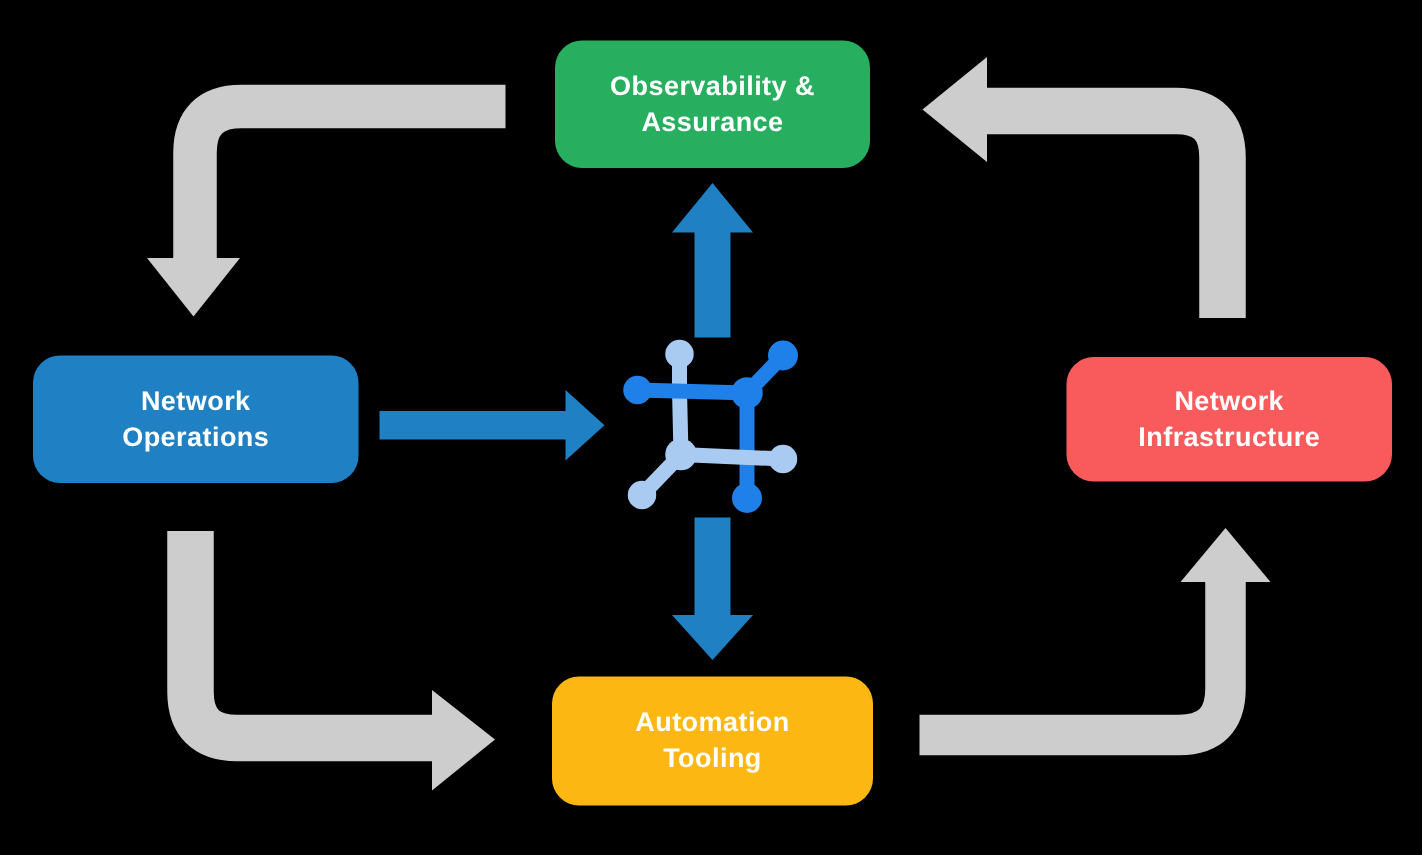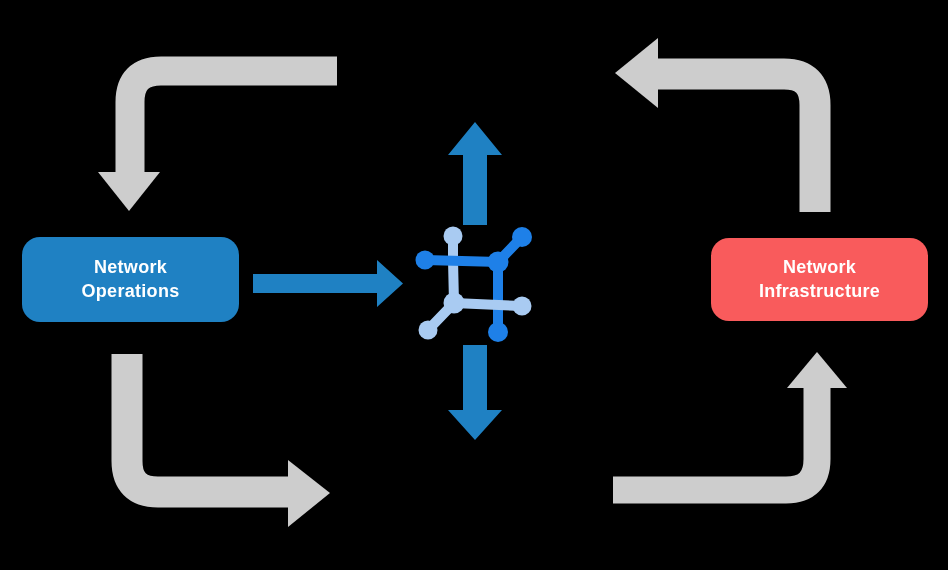--- a/index.html
+++ b/index.html
@@ -93,25 +93,33 @@
       <g fill="none" stroke="#A9CBF2">
         <path d="M454,303 L522,306"></path>
       </g>
       <g stroke="none" fill="#A9CBF2">
         <circle cx="454" cy="303" r="10.5"></circle>
         <circle cx="522" cy="306" r="9.5"></circle>
       </g>
     </g>
   </svg>
 
+  <div class="node node-observability" style="background-color: rgb(39, 174, 95);">
+    <span class="label">Observability &amp;
+Assurance</span>
+  </div>
 
   <div class="node node-operations" style="background-color: rgb(31, 129, 195);">
     <span class="label">Network
 Operations</span>
   </div>
 
   <div class="node node-infrastructure" style="background-color: rgb(249, 91, 92);">
     <span class="label">Network
 Infrastructure</span>
   </div>
 
+  <div class="node node-automation" style="background-color: rgb(252, 183, 18);">
+    <span class="label">Automation
+Tooling</span>
+  </div>
 
 </div>
 
 </body></html>

